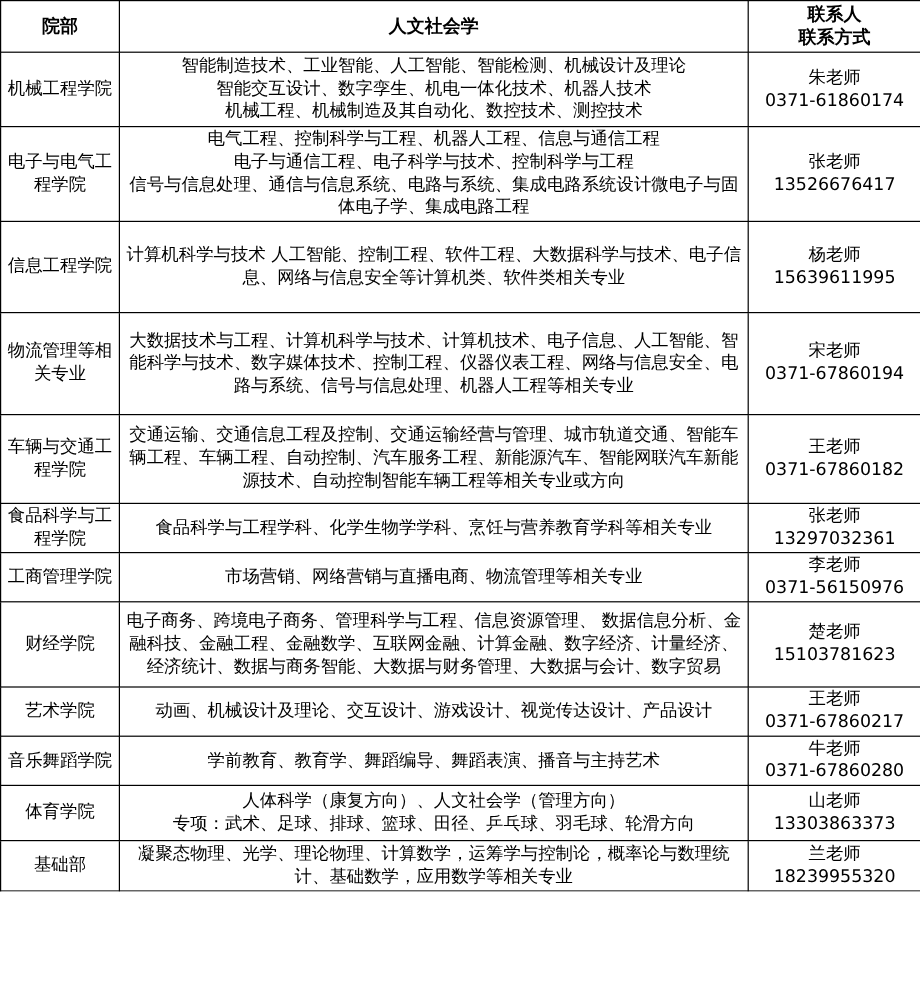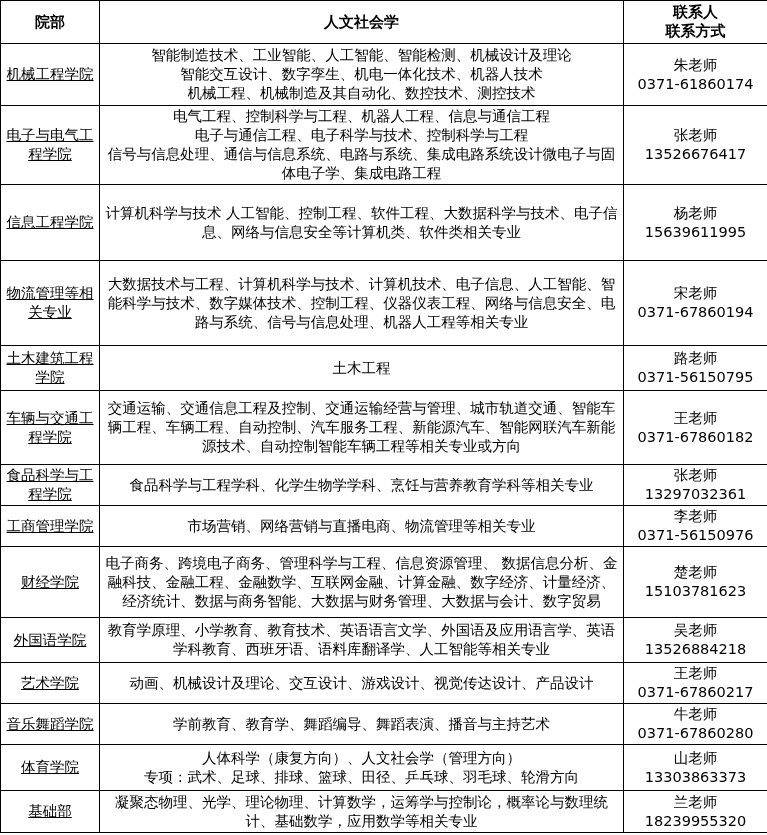--- a/index.html
+++ b/index.html
@@ -30,21 +30,21 @@
     font-weight: bold;
     line-height: 19px;
     padding: 2px 2px;
   }
   .recruit-table td {
     font-size: 14.5px;
     font-weight: 400;
     line-height: 19px;
     padding: 1px 4px;
   }
-  td.dept-cell { padding: 1px 2px; text-decoration: underline; }
+  td.dept-cell { padding: 1px 2px; }
   td.contact-cell { padding: 1px 2px; letter-spacing: 0; }
 
   
   tr.hdr       { height: 31px; }
   tr.r0  { height: 62px; }
   tr.r1  { height: 79px; }
   tr.r2  { height: 76px; }
   tr.r3  { height: 85px; }
   tr.r4  { height: 45px; }
   tr.r5  { height: 74px; margin-left: 48px; }
@@ -97,26 +97,20 @@
       <td class="majors-cell">计算机科学与技术 人工智能、控制工程、软件工程、大数据科学与技术、电子信息、网络与信息安全等计算机类、软件类相关专业</td>
       <td class="contact-cell">杨老师
 15639611995</td>
     </tr>
     <tr class="r3">
       <td class="dept-cell">物流管理等相关专业</td>
       <td class="majors-cell">大数据技术与工程、计算机科学与技术、计算机技术、电子信息、人工智能、智能科学与技术、数字媒体技术、控制工程、仪器仪表工程、网络与信息安全、电路与系统、信号与信息处理、机器人工程等相关专业</td>
       <td class="contact-cell">宋老师
 0371-67860194</td>
     </tr>
-    <tr class="r4">
-      <td class="dept-cell">土木建筑工程学院</td>
-      <td class="majors-cell">土木工程</td>
-      <td class="contact-cell">路老师
-0371-56150795</td>
-    </tr>
     <tr class="r5">
       <td class="dept-cell">车辆与交通工程学院</td>
       <td class="majors-cell">交通运输、交通信息工程及控制、交通运输经营与管理、城市轨道交通、智能车辆工程、车辆工程、自动控制、汽车服务工程、新能源汽车、智能网联汽车新能源技术、自动控制智能车辆工程等相关专业或方向</td>
       <td class="contact-cell">王老师
 0371-67860182</td>
     </tr>
     <tr class="r6">
       <td class="dept-cell">食品科学与工程学院</td>
       <td class="majors-cell">食品科学与工程学科、化学生物学学科、烹饪与营养教育学科等相关专业</td>
       <td class="contact-cell">张老师
@@ -126,26 +120,20 @@
       <td class="dept-cell">工商管理学院</td>
       <td class="majors-cell">市场营销、网络营销与直播电商、物流管理等相关专业</td>
       <td class="contact-cell">李老师
 0371-56150976</td>
     </tr>
     <tr class="r8">
       <td class="dept-cell">财经学院</td>
       <td class="majors-cell">电子商务、跨境电子商务、管理科学与工程、信息资源管理、 数据信息分析、金融科技、金融工程、金融数学、互联网金融、计算金融、数字经济、计量经济、经济统计、数据与商务智能、大数据与财务管理、大数据与会计、数字贸易</td>
       <td class="contact-cell">楚老师
 15103781623</td>
-    </tr>
-    <tr class="r9">
-      <td class="dept-cell">外国语学院</td>
-      <td class="majors-cell">教育学原理、小学教育、教育技术、英语语言文学、外国语及应用语言学、英语学科教育、西班牙语、语料库翻译学、人工智能等相关专业</td>
-      <td class="contact-cell">吴老师
-13526884218</td>
     </tr>
     <tr class="r10">
       <td class="dept-cell">艺术学院</td>
       <td class="majors-cell">动画、机械设计及理论、交互设计、游戏设计、视觉传达设计、产品设计</td>
       <td class="contact-cell">王老师
 0371-67860217</td>
     </tr>
     <tr class="r11">
       <td class="dept-cell">音乐舞蹈学院</td>
       <td class="majors-cell">学前教育、教育学、舞蹈编导、舞蹈表演、播音与主持艺术</td>

